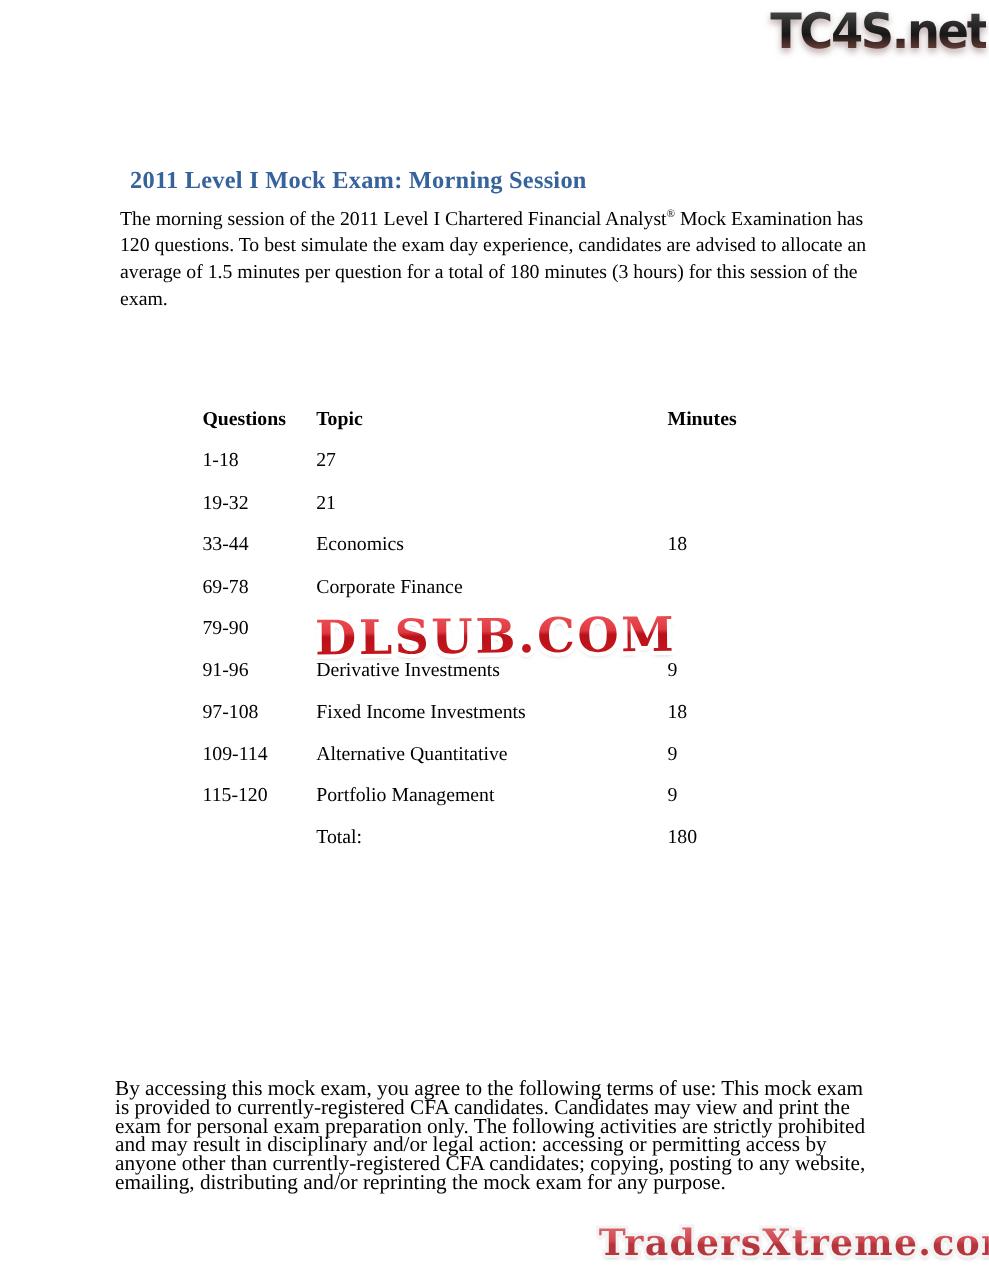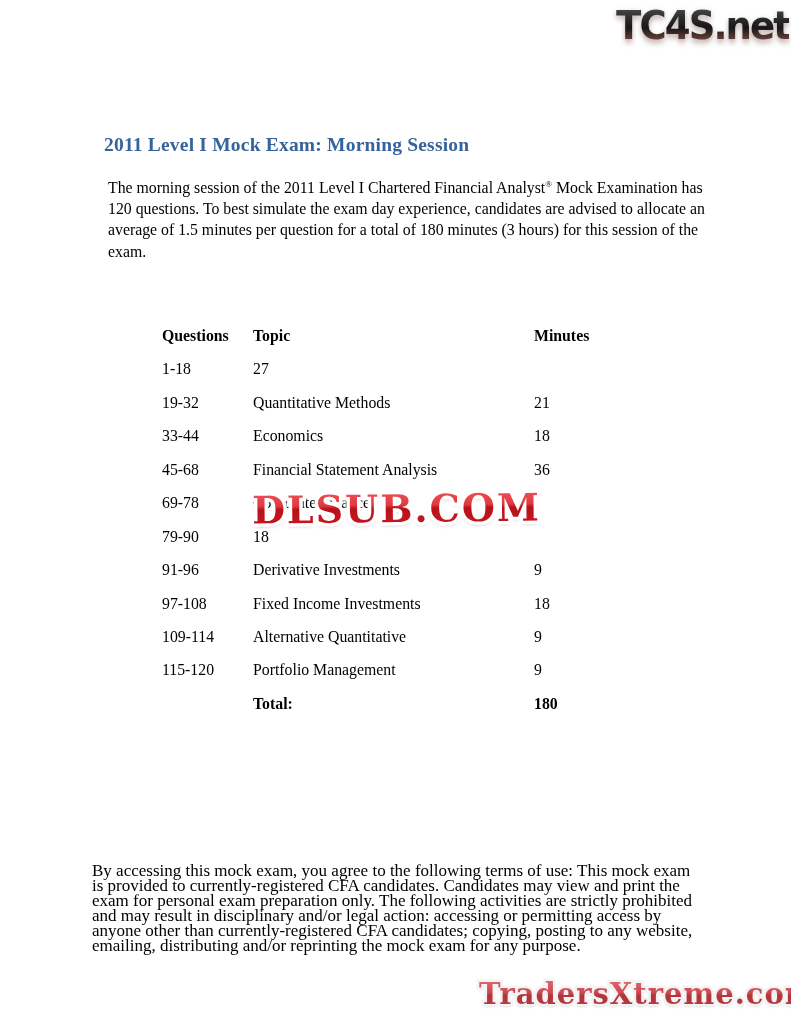--- a/index.html
+++ b/index.html
@@ -74,68 +74,62 @@
     font-size:15.8px; line-height:21.2px;
     text-align:left;
   }
   .intro sup { font-size:9px; vertical-align:super; line-height:0; }
 
   
   .sched { left:140px; top:326px; width:460px; }
   .srow { display:grid; grid-template-columns:91px 281px 80px; height:33.45px; align-items:start; font-size:15.8px; }
   .srow .cell { line-height:19px;margin-left:22px; }
   .srow.hdr .cell { font-weight:bold; }
-  .srow.total .cell { font-weight:bold; }
+  .srow.total .cell { font-weight:normal; }
 
   
   .terms {
     left:92px; top:863px; width:606px;
     font-size:17px; line-height:15px;
   }
 </style>
 </head>
 <body>
 
 <div class="abs tc4s">TC4S.net</div>
 
 <h1 class="abs title" style="margin:12px;">2011 Level I Mock Exam: Morning Session</h1>
 
-<p class="abs intro" style="margin:16px;">
+<p class="abs intro" style="margin:4px;">
   <span>The morning session of the 2011 Level I Chartered Financial Analyst</span><sup>®</sup><span> Mock Examination has 120 questions.  To best simulate the exam day experience, candidates are advised to allocate an average of 1.5 minutes per question for a total of 180 minutes (3 hours) for this session of the exam.</span>
 </p>
 
 <div class="abs sched">
   <div class="srow hdr">
     <div class="cell">Questions</div>
     <div class="cell">Topic</div>
     <div class="cell">Minutes</div>
   </div>
   <div id="rows-host">
   <div class="srow">
     <div class="cell">1-18</div>
     <div class="cell">27</div>
   </div>
 
   <div class="srow">
     <div class="cell">19-32</div>
-    <div class="cell">Quantitative Methods</div>
     <div class="cell">21</div>
   </div>
 
   <div class="srow">
     <div class="cell">33-44</div>
     <div class="cell">Economics</div>
     <div class="cell">18</div>
   </div>
 
-  <div class="srow">
-    <div class="cell">45-68</div>
-    <div class="cell">Financial Statement Analysis</div>
-    <div class="cell">36</div>
-  </div>
 
   <div class="srow">
     <div class="cell">69-78</div>
     <div class="cell">Corporate Finance</div>
     <div class="cell"></div>
   </div>
 
   <div class="srow">
     <div class="cell">79-90</div>
     <div class="cell">18</div>

